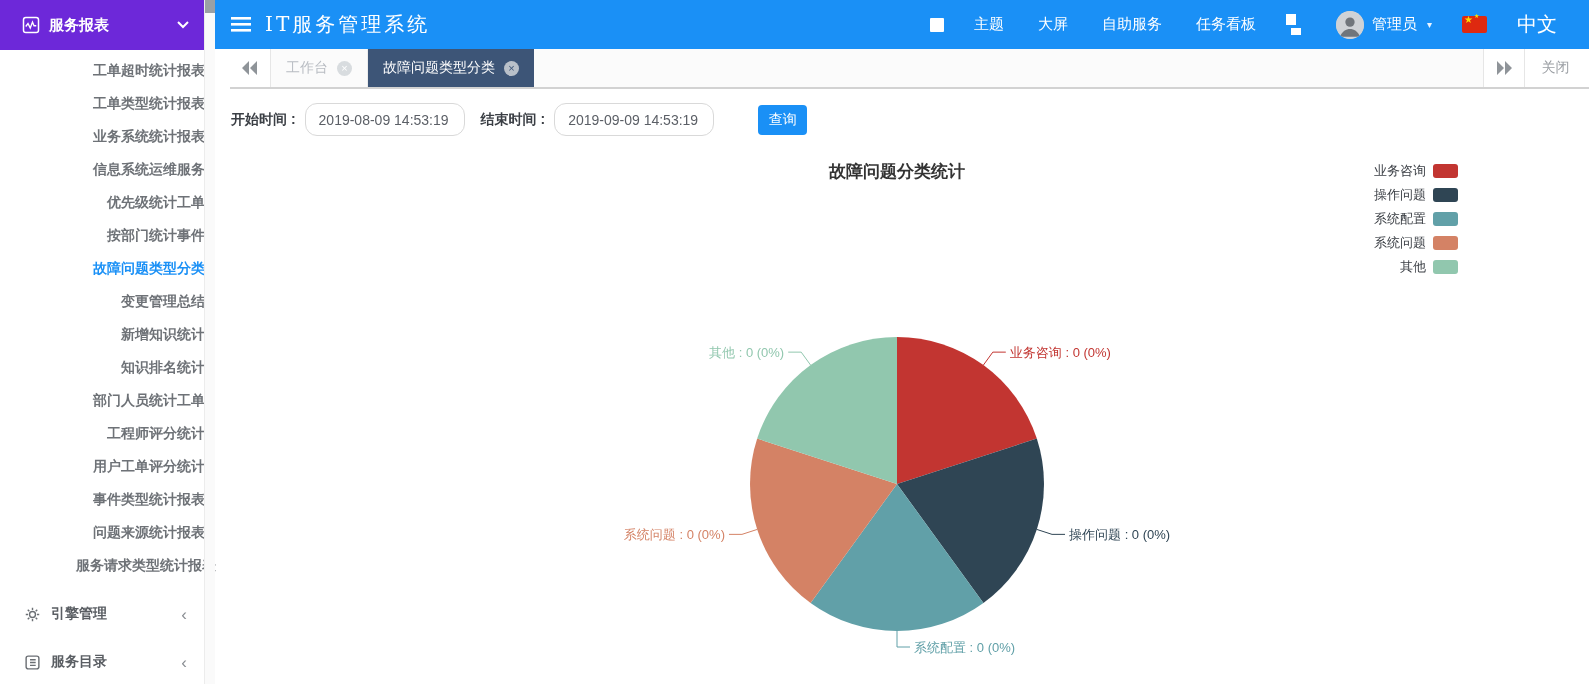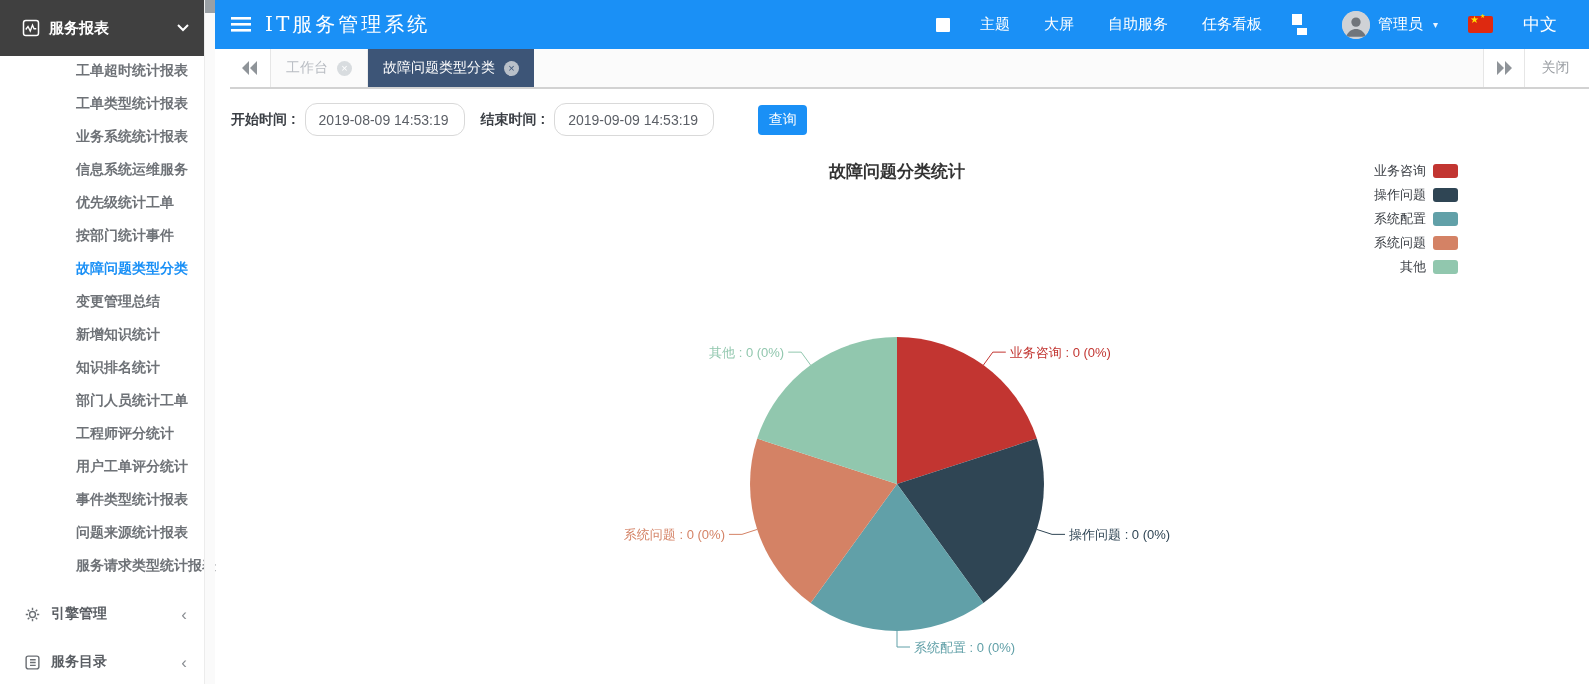--- a/index.html
+++ b/index.html
@@ -1,29 +1,29 @@
 <!DOCTYPE html>
 <html><head>
 <meta charset="utf-8">
 <style>
   html,body{margin:0;padding:0;background:#fff;}
   .app{position:relative;width:1589px;height:684px;overflow:hidden;background:#fff;
        font-family:"Liberation Sans","DejaVu Sans",sans-serif;-webkit-font-smoothing:antialiased;}
 
   
   .sidebar{position:absolute;left:0;top:0;width:215px;height:684px;background:#fff;z-index:3;}
-  .sidebar-header{position:absolute;left:0;top:0;width:205px;height:56px;background:#404040;color:#fff;
+  .sidebar-header{position:absolute;left:0;top:0;width:205px;height:50px;background:#6d28d9;color:#fff;
       display:flex;align-items:center;gap:9px;padding-left:22px;box-sizing:border-box;
       font-size:15px;font-weight:bold;cursor:pointer;}
   .sidebar-header .chev{margin-left:auto;margin-right:16px;display:flex;}
   .sidebar-scroll{position:absolute;right:0;top:0;width:10px;height:100%;background:#fafafa;border-left:1px solid #ececec;}
   .sidebar-scroll .thumb{width:100%;height:13px;background:#9aa0a5;}
   .sidebar-menu{position:absolute;left:0;top:50px;width:205px;}
   .sidebar-item{height:33px;line-height:33px;padding-left:76px;font-size:14px;font-weight:600;
-      color:#6e7277;cursor:pointer;white-space:nowrap;}
+      color:#6e7277;cursor:pointer;white-space:nowrap;text-align:right;}
   .sidebar-item:first-child{margin-top:4px;}
   .sidebar-item.active{color:#1a90f6;}
   .sidebar-section{height:40px;display:flex;align-items:center;gap:10px;padding-left:24px;
       font-size:14px;font-weight:600;color:#5a5e63;cursor:pointer;}
   .sidebar-section.first{margin-top:12px;}
   .sidebar-section.second{margin-top:8px;}
   .sec-chev{margin-left:auto;margin-right:18px;color:#8a8e93;font-size:17px;font-weight:400;line-height:1;}
   .sec-icon{display:flex;}
 
   
@@ -40,21 +40,21 @@
   .icon-grid i{position:absolute;background:#fff;display:block;}
   .icon-grid .g1{left:0;top:0;width:10px;height:11px;}
   .icon-grid .g2{left:5px;top:14px;width:10px;height:7px;}
   .user-block{display:flex;align-items:center;gap:8px;cursor:pointer;}
   .avatar{width:28px;height:28px;border-radius:50%;overflow:hidden;display:flex;background:#cfd2d6;}
   .user-name{font-size:15px;}
   .caret{font-size:10px;color:#eaf4ff;margin-left:2px;}
   .flag{width:25px;height:17px;background:#de2910;border-radius:2px;position:relative;cursor:pointer;flex:none;}
   .flag .s1{position:absolute;left:2px;top:-2px;color:#ffde00;font-size:10px;}
   .flag .s2{position:absolute;left:12px;top:-4px;color:#ffde00;font-size:6px;}
-  .lang{font-size:17px;cursor:pointer;}
+  .lang{font-size:20px;cursor:pointer;}
   .bell{display:flex;cursor:pointer;}
   .help{width:20px;height:20px;border:2px solid #fff;border-radius:50%;color:#fff;font-size:13px;
       font-weight:bold;text-align:center;line-height:20px;margin-right:-12px;flex:none;cursor:pointer;}
 
   
   .tabbar{position:absolute;left:230px;top:49px;width:1374px;height:38px;background:#fbfbfb;
       border-bottom:2px solid #d2d2d2;box-sizing:content-box;display:flex;align-items:stretch;z-index:2;}
   .tab-nav{width:40px;background:#fff;display:flex;align-items:center;justify-content:center;cursor:pointer;}
   .tab-nav.left{border-right:1px solid #e6e6e6;}
   .tab-nav.right{border-left:1px solid #e6e6e6;margin-left:auto;}

